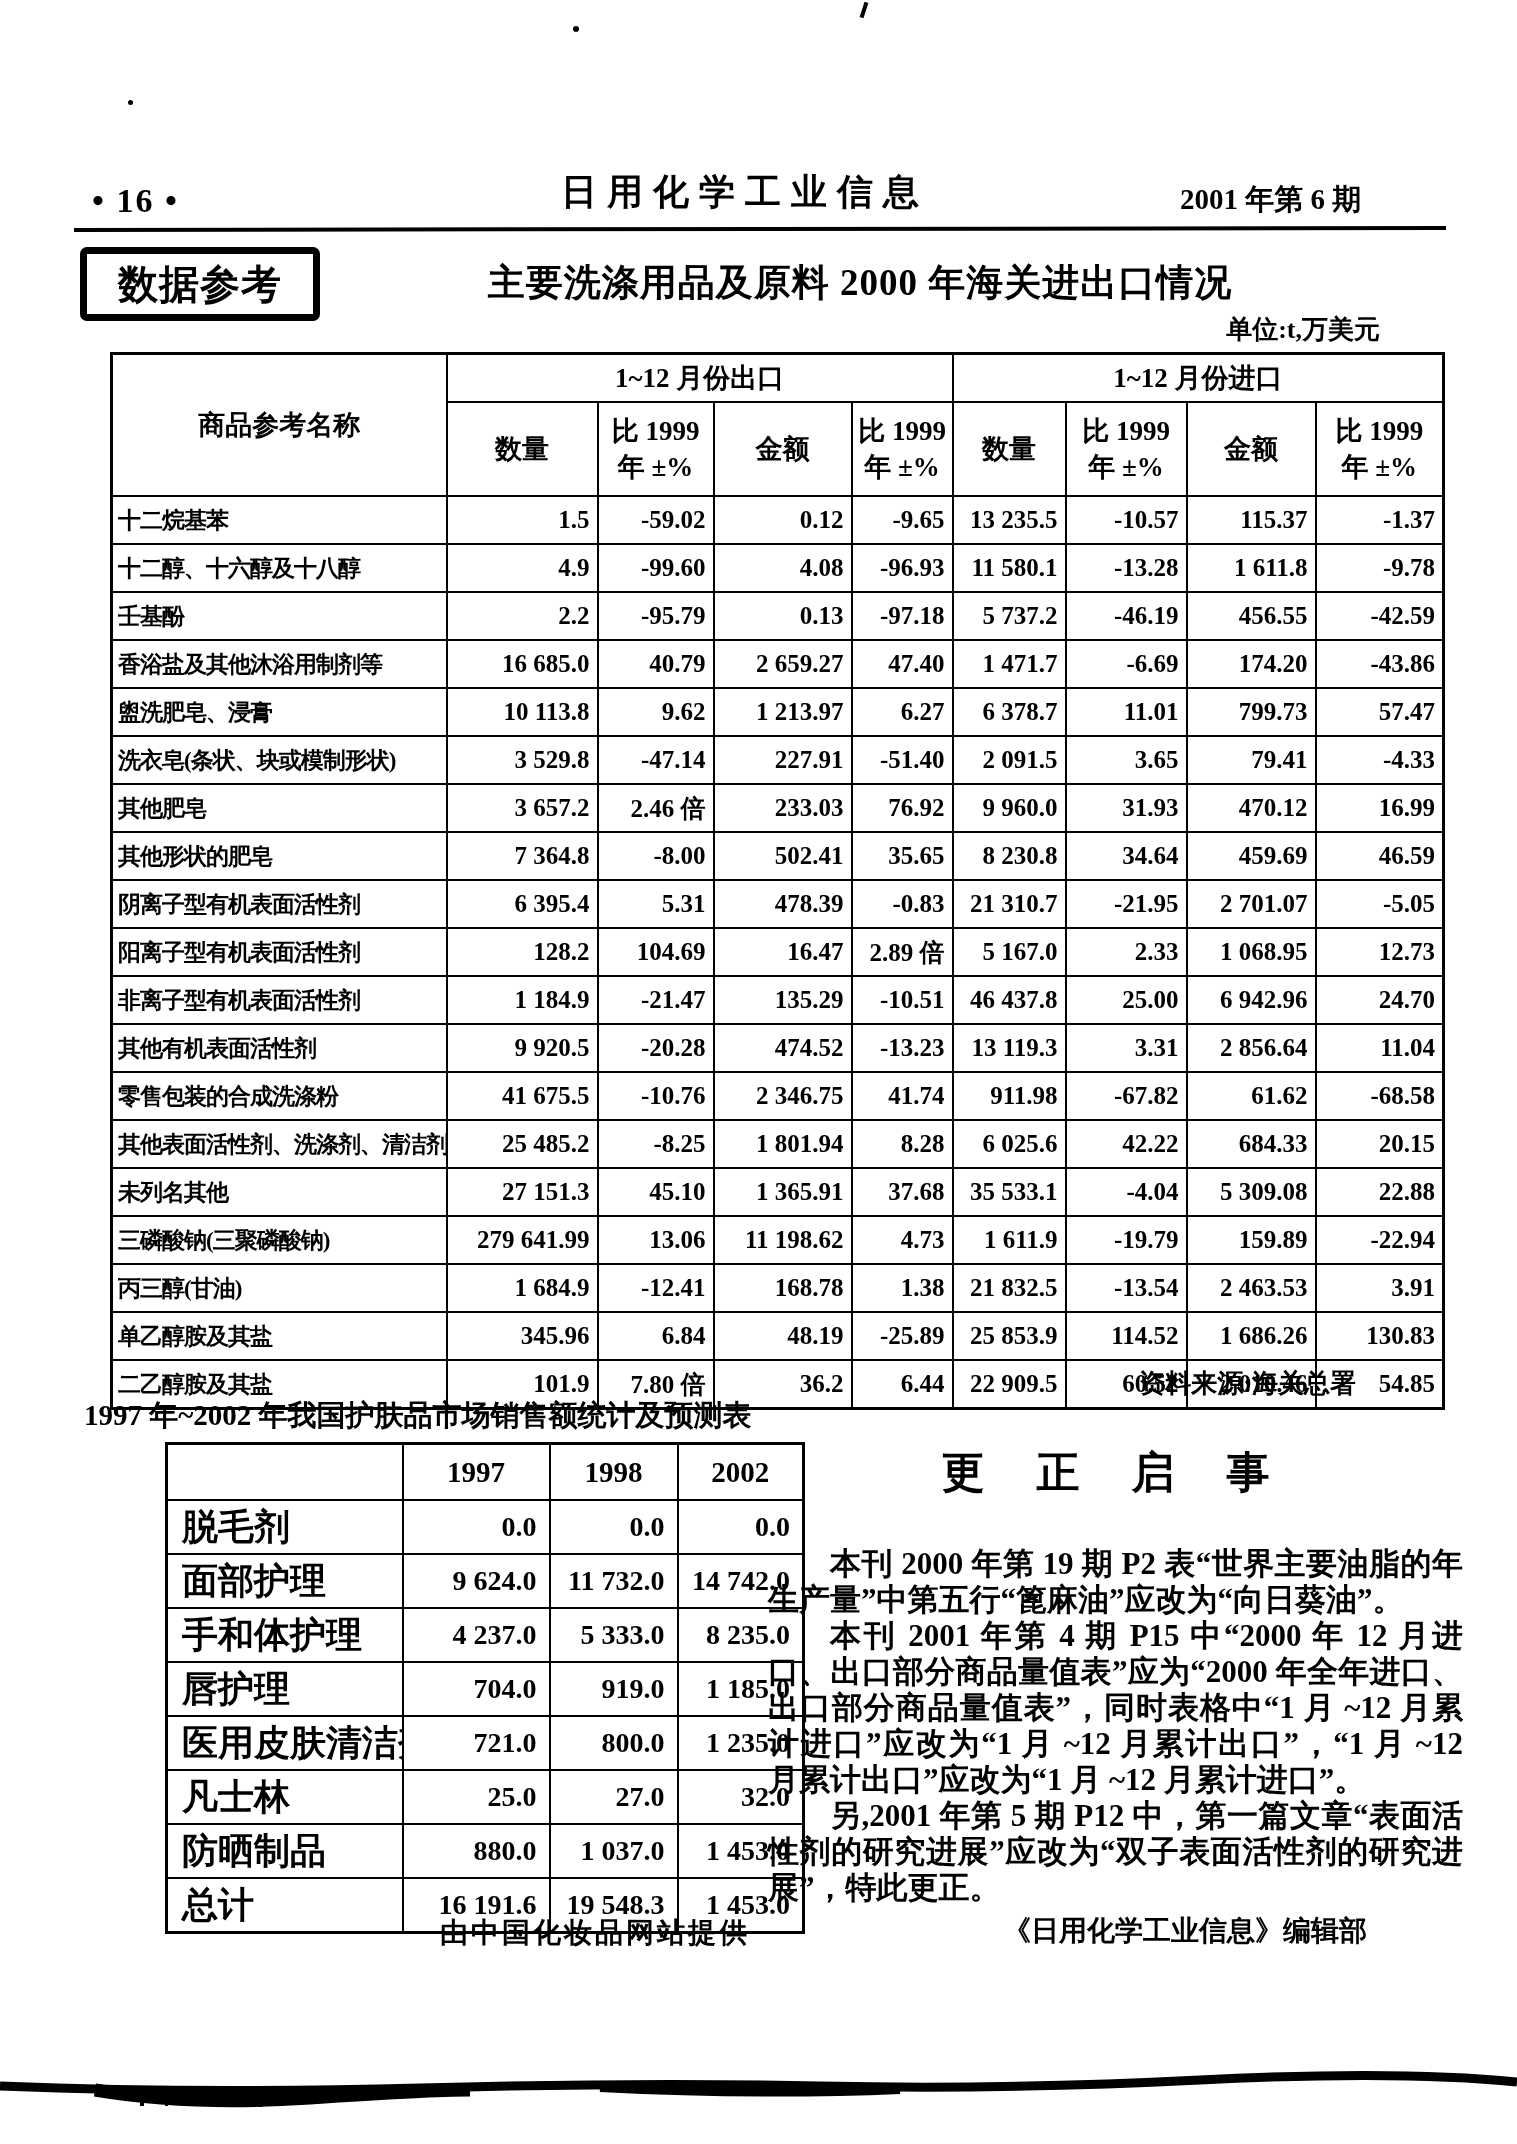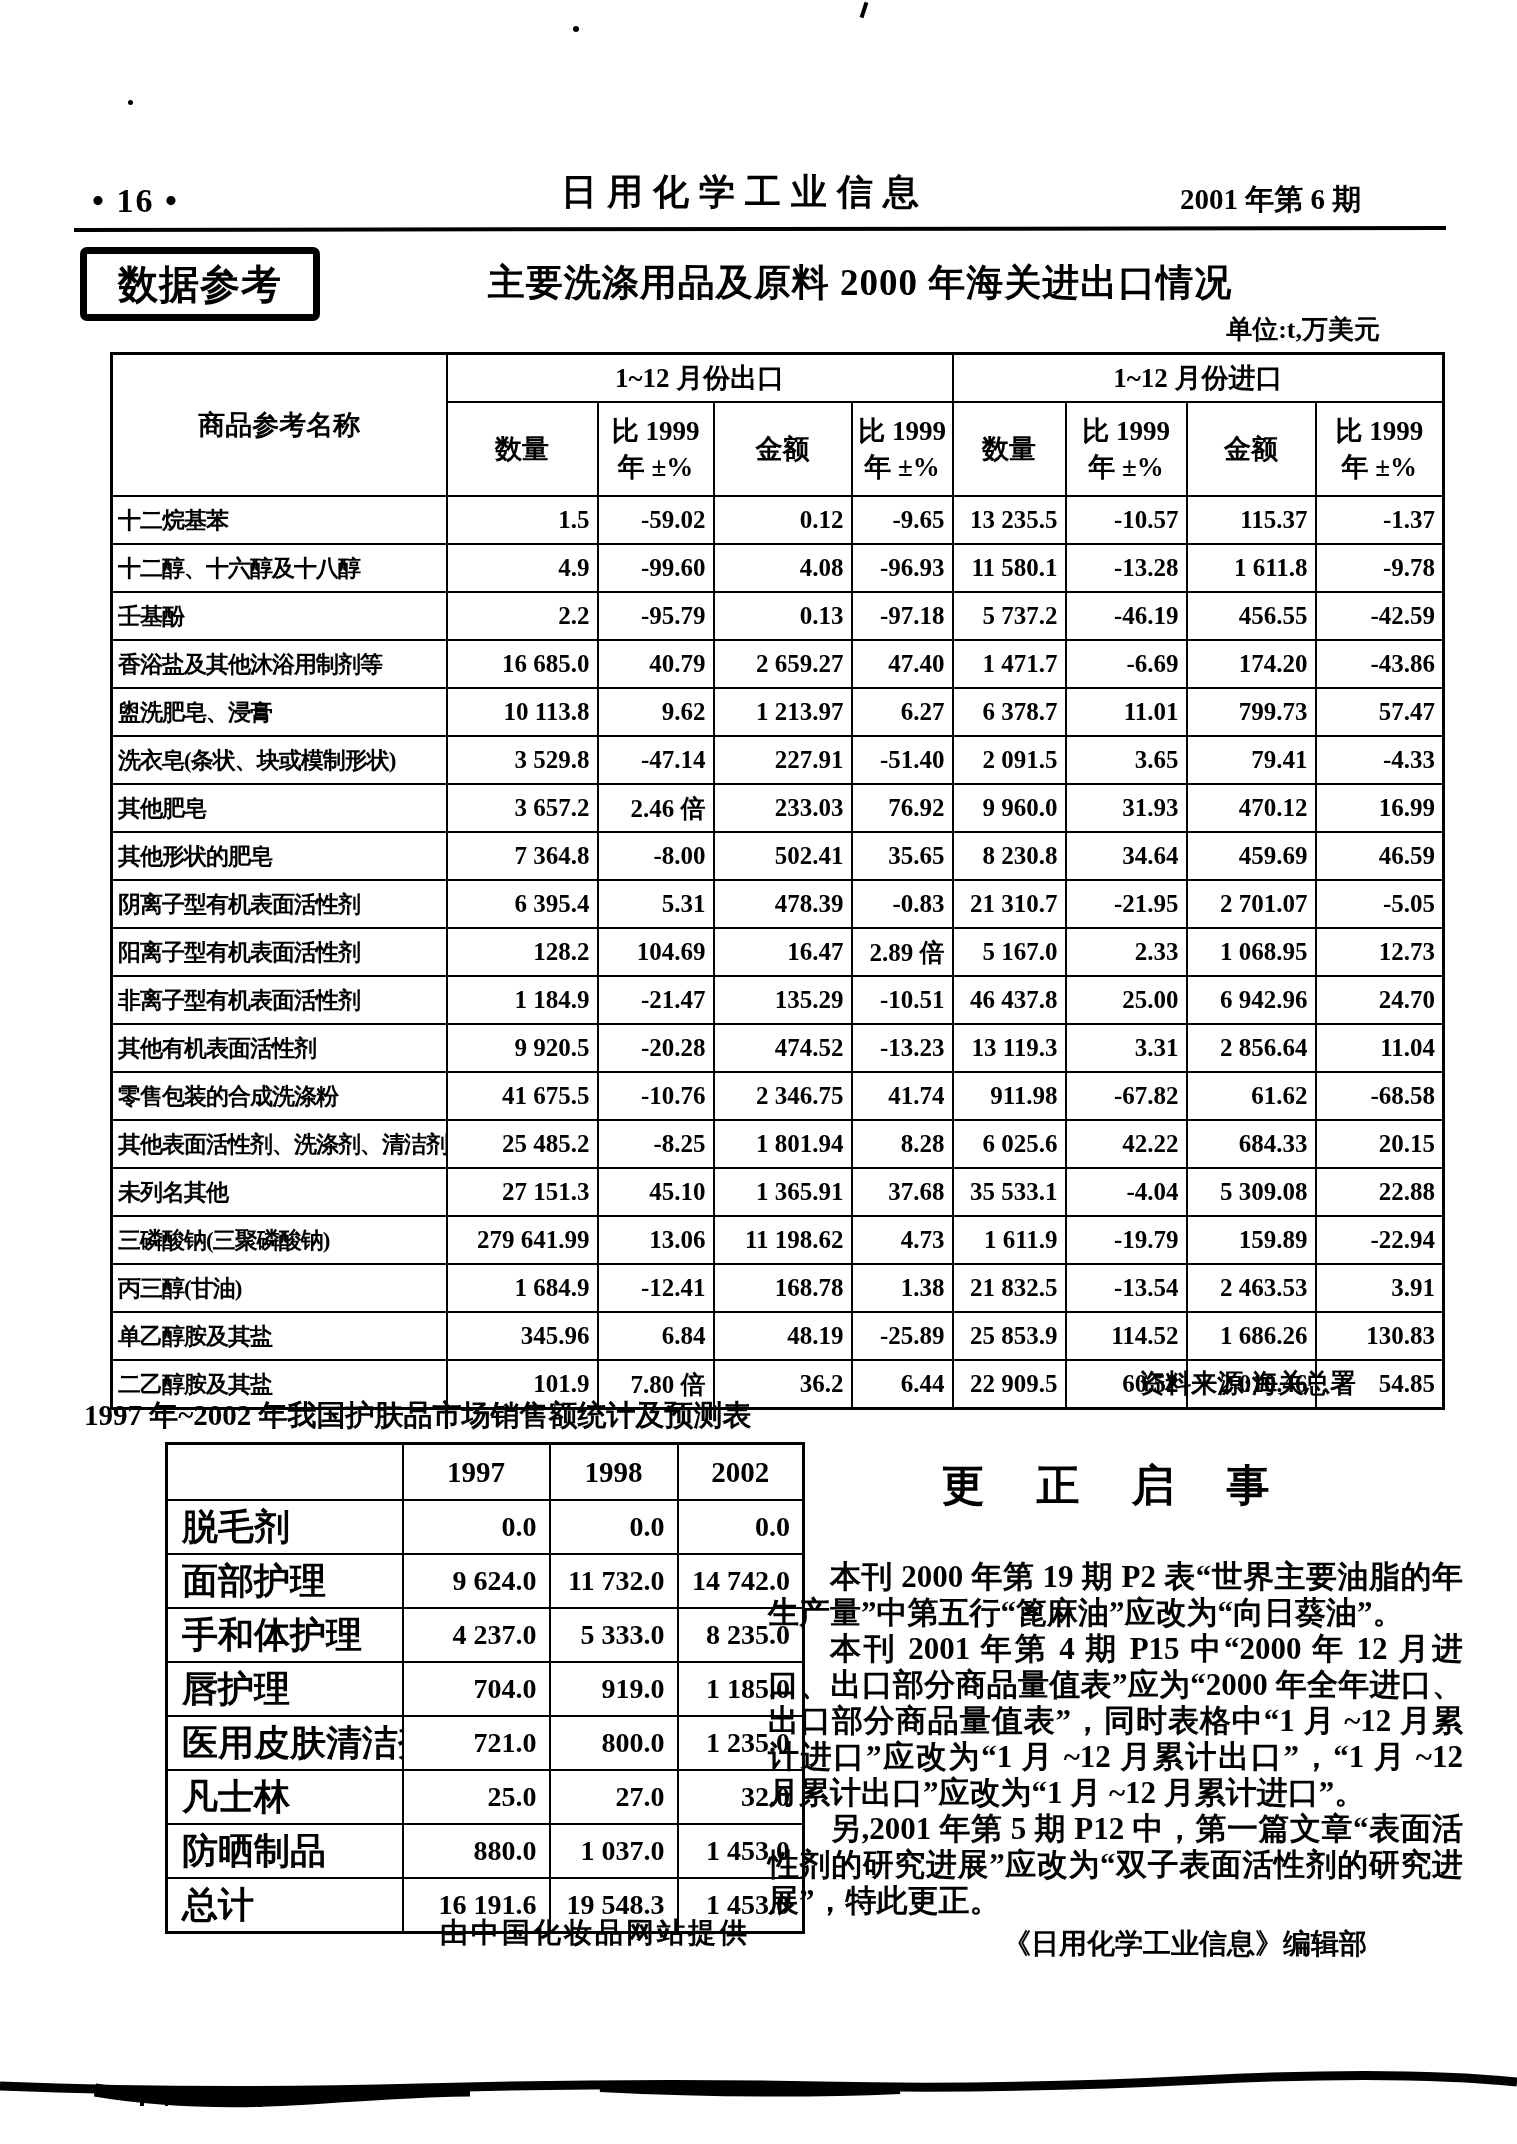--- a/index.html
+++ b/index.html
@@ -48,21 +48,21 @@
   #skincare-table { left:117px; top:1442px; width:637px; border:3px solid #000;margin-left:48px; }
   #skincare-table th, #skincare-table td { border:2px solid #000; overflow:hidden; }
   #skincare-table th { height:52px; font-size:29px; font-weight:700; text-align:center; }
   #skincare-table td { height:50px; }
   #skincare-table .name-cell { font-size:36px; font-weight:700; text-align:left; padding-left:14px; white-space:nowrap; }
   #skincare-table .num-cell { font-size:28px; font-weight:700; text-align:right; padding-right:12px; white-space:nowrap; }
   .provider-note { left:117px; top:1914px; width:637px; text-align:right; padding-right:4px; box-sizing:border-box; font-size:28px; font-weight:700; letter-spacing:3px; }
 
   
   .correction { left:768px; top:1444px; width:695px; }
-  .correction-title { text-align:center; font-size:43px; font-weight:900; letter-spacing:20px; margin:13px 0 44px 0; font-family:"Liberation Sans", sans-serif; }
+  .correction-title { text-align:center; font-size:43px; font-weight:900; letter-spacing:20px; margin:0 0 44px 0; font-family:"Liberation Sans", sans-serif; }
   .correction p { margin:0; font-size:31px; line-height:36px; text-align:justify; text-indent:2em; font-weight:600; }
   .correction-signature { margin-top:6px; text-align:right; padding-right:96px; font-size:28px; font-weight:700; }
 
   
   .speck { background:#000; border-radius:50%; }
   .tickmark { left:862px; top:2px; width:4px; height:16px; background:#000; transform:rotate(18deg); }
   .bottom-art { left:0; top:2058px; }
 </style>
 </head>
 <body>

